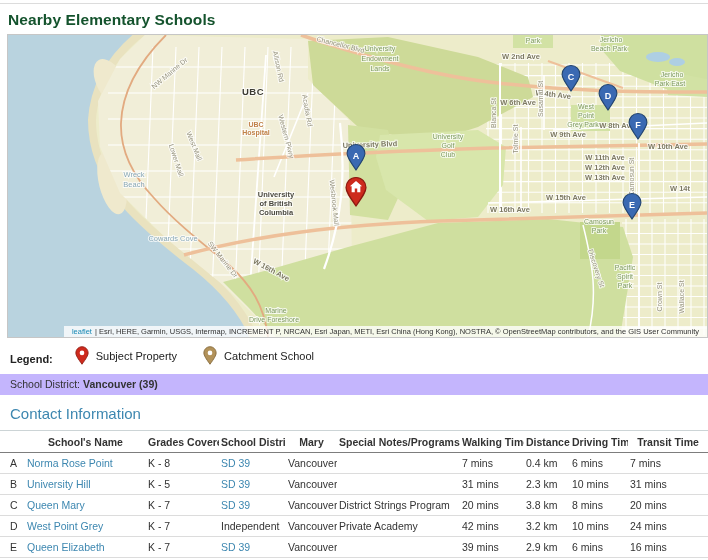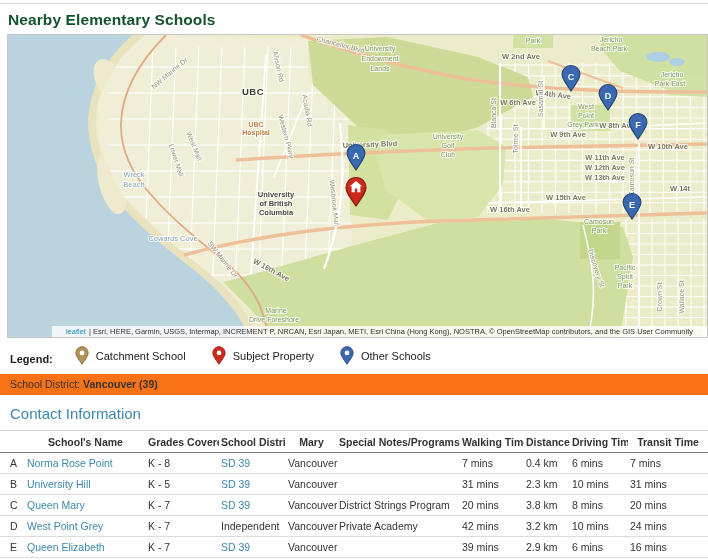--- a/index.html
+++ b/index.html
@@ -5,39 +5,39 @@
   html,body{margin:0;padding:0}
   body{width:708px;height:560px;overflow:hidden;background:#fff;color:#333;
        font-family:"Liberation Sans",sans-serif;position:relative}
   .topline{height:3px;border-bottom:1px solid #dcdcdc}
   h1{margin:7px 0 6px 8px;font-size:15.5px;font-weight:bold;color:#14532d;letter-spacing:.1px}
 
   
   .map-wrap{position:relative;margin-left:8px;width:699px;height:302px;background:#b9d3df;outline:1px solid #c6c6c6}
   .map-wrap svg{display:block}
   .attr{position:absolute;right:0;bottom:0;background:rgba(255,255,255,.78);
-        font-size:7.5px;line-height:11px;padding:0 14px;color:#323232;white-space:nowrap}
+        font-size:7.5px;line-height:11px;padding:0 8px;color:#323232;white-space:nowrap}
   .attr .brand{color:#1889b5;margin-right:3px}
   .ml{text-anchor:middle;stroke:rgba(255,255,255,.75);stroke-width:2px;paint-order:stroke;
       font-family:"Liberation Sans",sans-serif}
   .ml-road{font-size:7px;fill:#96937e}
   .ml-road-b{font-size:7.5px;fill:#7d7a63;font-weight:bold}
   .ml-park{font-size:7px;fill:#7d9a5d}
   .ml-water{font-size:7.5px;fill:#88a8b7}
   .ml-city{font-size:9.5px;fill:#3c3b32;font-weight:bold;letter-spacing:.5px}
   .ml-city2{font-size:7.5px;fill:#4a4940;font-weight:bold}
   .ml-poi{font-size:7px;fill:#c08148;font-weight:bold}
   .pin-letter{font-size:9px;font-weight:bold;fill:#fff;text-anchor:middle;stroke:none}
 
   
   .legend{display:flex;align-items:flex-end;margin:9px 0 0 10px;font-size:11px;color:#222}
   .legend .cap{font-weight:bold;margin-right:22px}
   .legend-item{display:flex;align-items:center;margin-right:26px}
   .legend-item svg{margin-right:7px}
-  .district{margin-top:9px;background:#f97316;padding:4px 0 5px 10px;font-size:10.5px;color:#333}
+  .district{margin-top:9px;background:#c4b5fd;padding:4px 0 5px 10px;font-size:10.5px;color:#333}
   .district b{margin-left:3px}
   .contact{display:inline-block;margin:10px 0 1px 10px;font-size:15px;color:#3d87b0;text-decoration:none;cursor:pointer}
 
   
   table{border-collapse:collapse;width:708px;margin-top:7px;font-size:10.5px;table-layout:fixed}
   thead th{text-align:center;font-weight:bold;color:#333;padding:5px 2px 4px 2px;
            border-top:1px solid #ccd4d6;border-bottom:1px solid #7d7d7d;white-space:nowrap;overflow:hidden}
   tbody td{padding:4px 2px;border-bottom:1px solid #dcdcdc;white-space:nowrap;overflow:hidden;color:#333}
   .cl{padding-left:10px}
   .lnk{color:#3d87b0;cursor:pointer}
@@ -262,38 +262,31 @@
   </svg>
   <div class="attr">
     <span class="brand">leaflet</span><span>| Esri, HERE, Garmin, USGS, Intermap, INCREMENT P, NRCAN, Esri Japan, METI, Esri China (Hong Kong), NOSTRA, © OpenStreetMap contributors, and the GIS User Community</span>
   </div>
 </div>
 
 <div class="legend">
   <span class="cap">Legend:</span>
   <span class="legend-item">
     <svg class="legend-pin" width="14" height="19" viewBox="0 0 24 32">
-      <path d="M12 1C6.1 1 1.5 5.7 1.5 11.6 1.5 16.2 5.2 21.4 12 31 18.8 21.4 22.5 16.2 22.5 11.6 22.5 5.7 17.9 1 12 1Z" stroke-width="1.5" fill="#b2925a" stroke="#83683a"></path>
-      <circle cx="12" cy="11.6" r="4" fill="#ffffff"></circle>
-    </svg>
-    <span>Catchment School</span>
-  </span>
-  <span class="legend-item">
-    <svg class="legend-pin" width="14" height="19" viewBox="0 0 24 32">
       <path d="M12 1C6.1 1 1.5 5.7 1.5 11.6 1.5 16.2 5.2 21.4 12 31 18.8 21.4 22.5 16.2 22.5 11.6 22.5 5.7 17.9 1 12 1Z" stroke-width="1.5" fill="#ce2a1d" stroke="#8e1d14"></path>
       <circle cx="12" cy="11.6" r="4" fill="#ffffff"></circle>
     </svg>
     <span>Subject Property</span>
   </span>
   <span class="legend-item">
     <svg class="legend-pin" width="14" height="19" viewBox="0 0 24 32">
-      <path d="M12 1C6.1 1 1.5 5.7 1.5 11.6 1.5 16.2 5.2 21.4 12 31 18.8 21.4 22.5 16.2 22.5 11.6 22.5 5.7 17.9 1 12 1Z" stroke-width="1.5" fill="#3a69b2" stroke="#26477c"></path>
+      <path d="M12 1C6.1 1 1.5 5.7 1.5 11.6 1.5 16.2 5.2 21.4 12 31 18.8 21.4 22.5 16.2 22.5 11.6 22.5 5.7 17.9 1 12 1Z" stroke-width="1.5" fill="#b2925a" stroke="#83683a"></path>
       <circle cx="12" cy="11.6" r="4" fill="#ffffff"></circle>
     </svg>
-    <span>Other Schools</span>
+    <span>Catchment School</span>
   </span>
 </div>
 
 <div class="district">
   <span>School District:</span><b>Vancouver (39)</b>
 </div>
 
 <a class="contact">Contact Information</a>
 
 <table>

